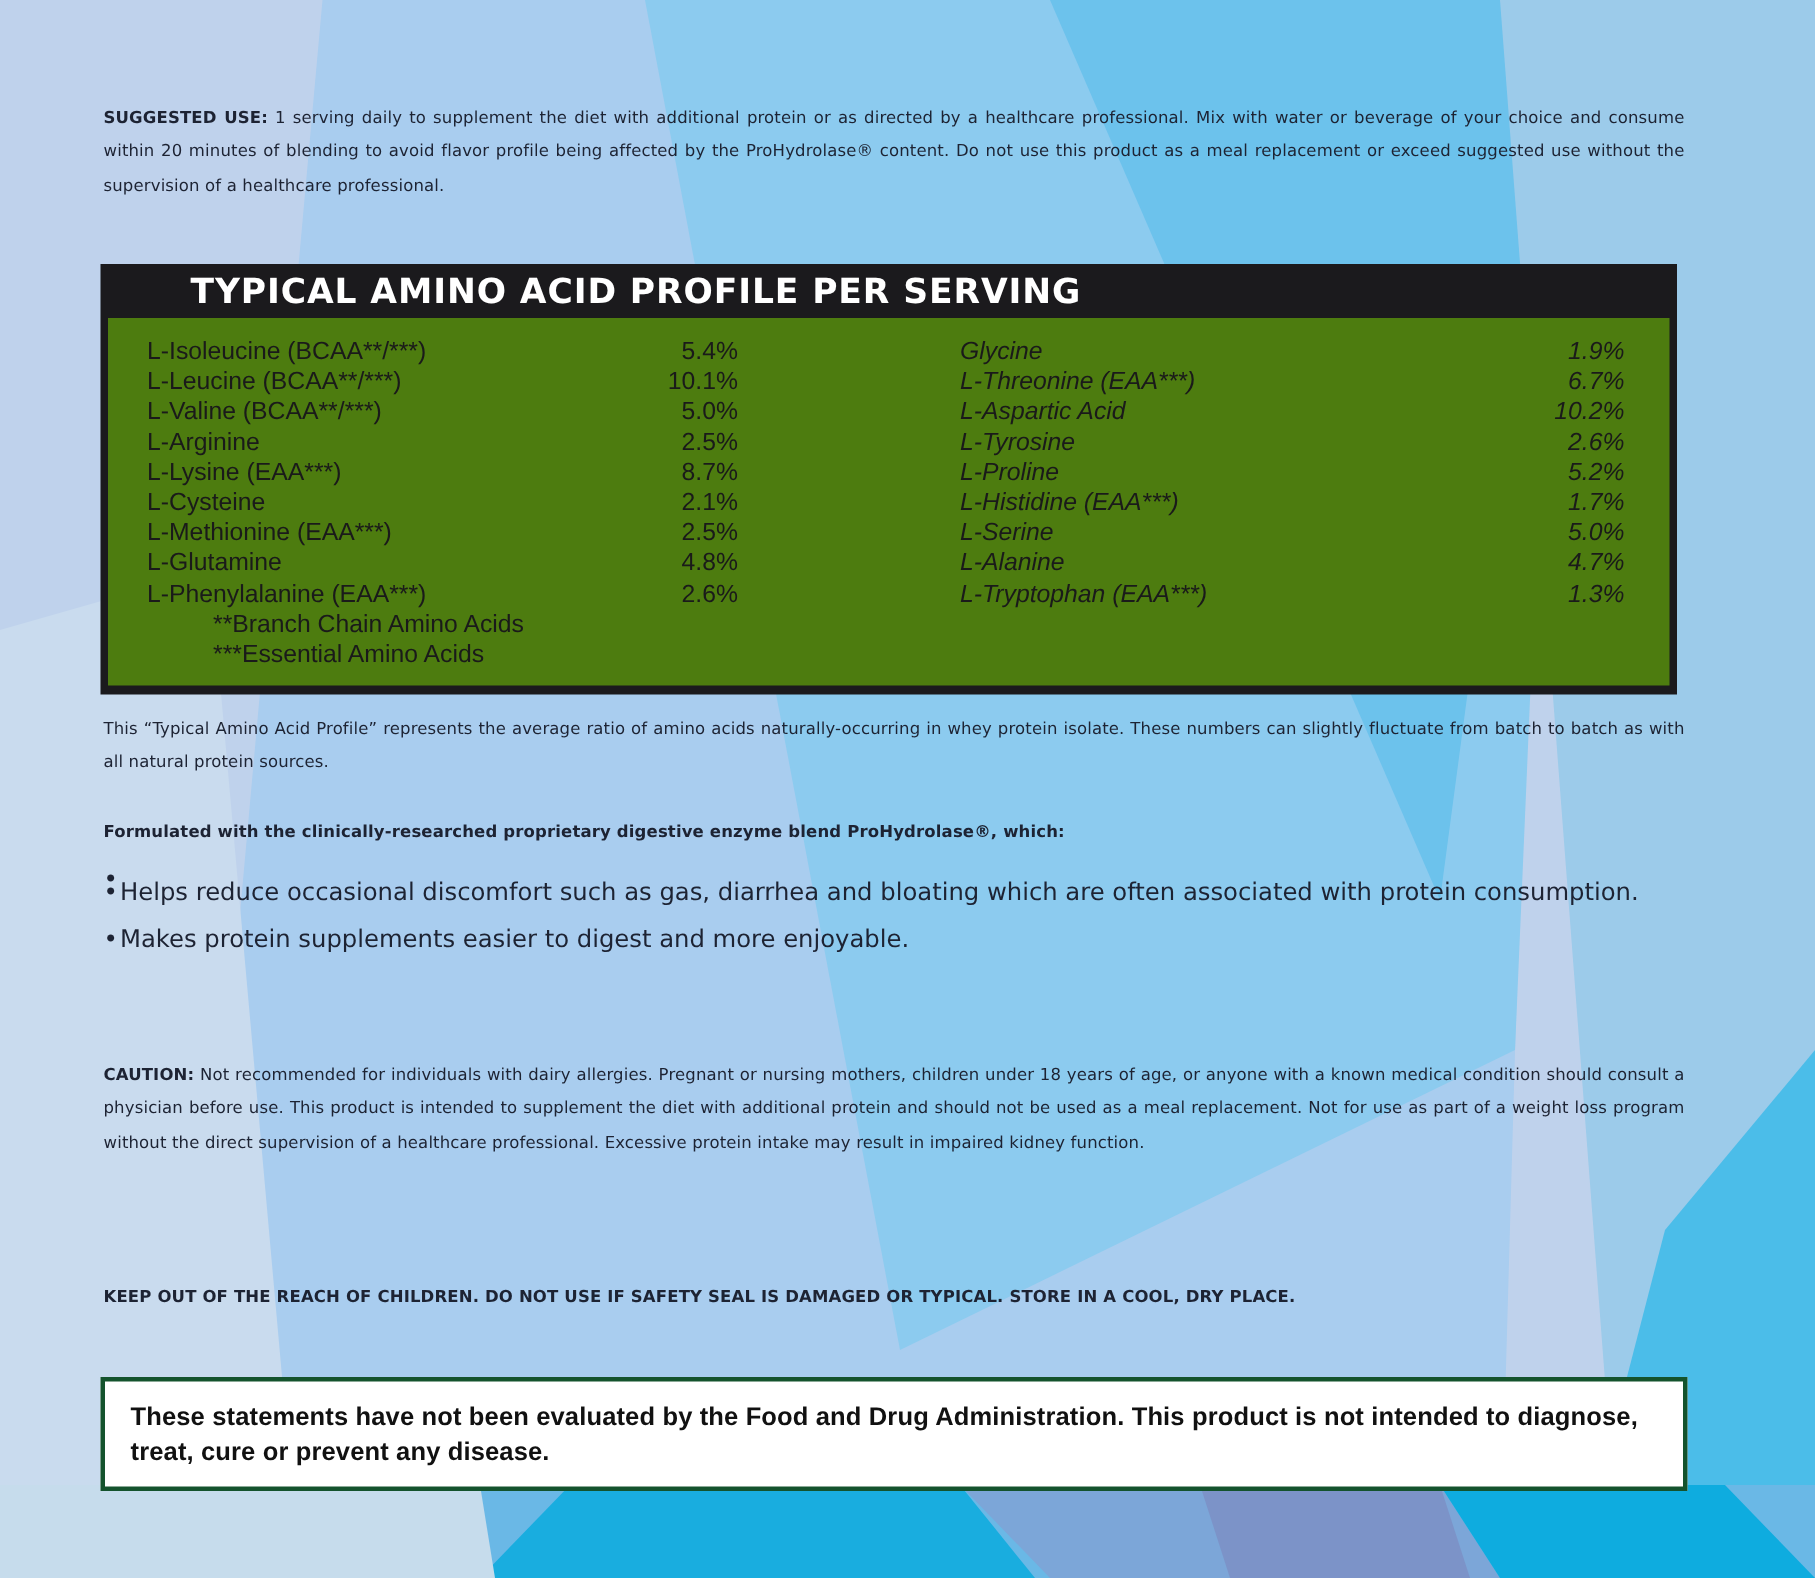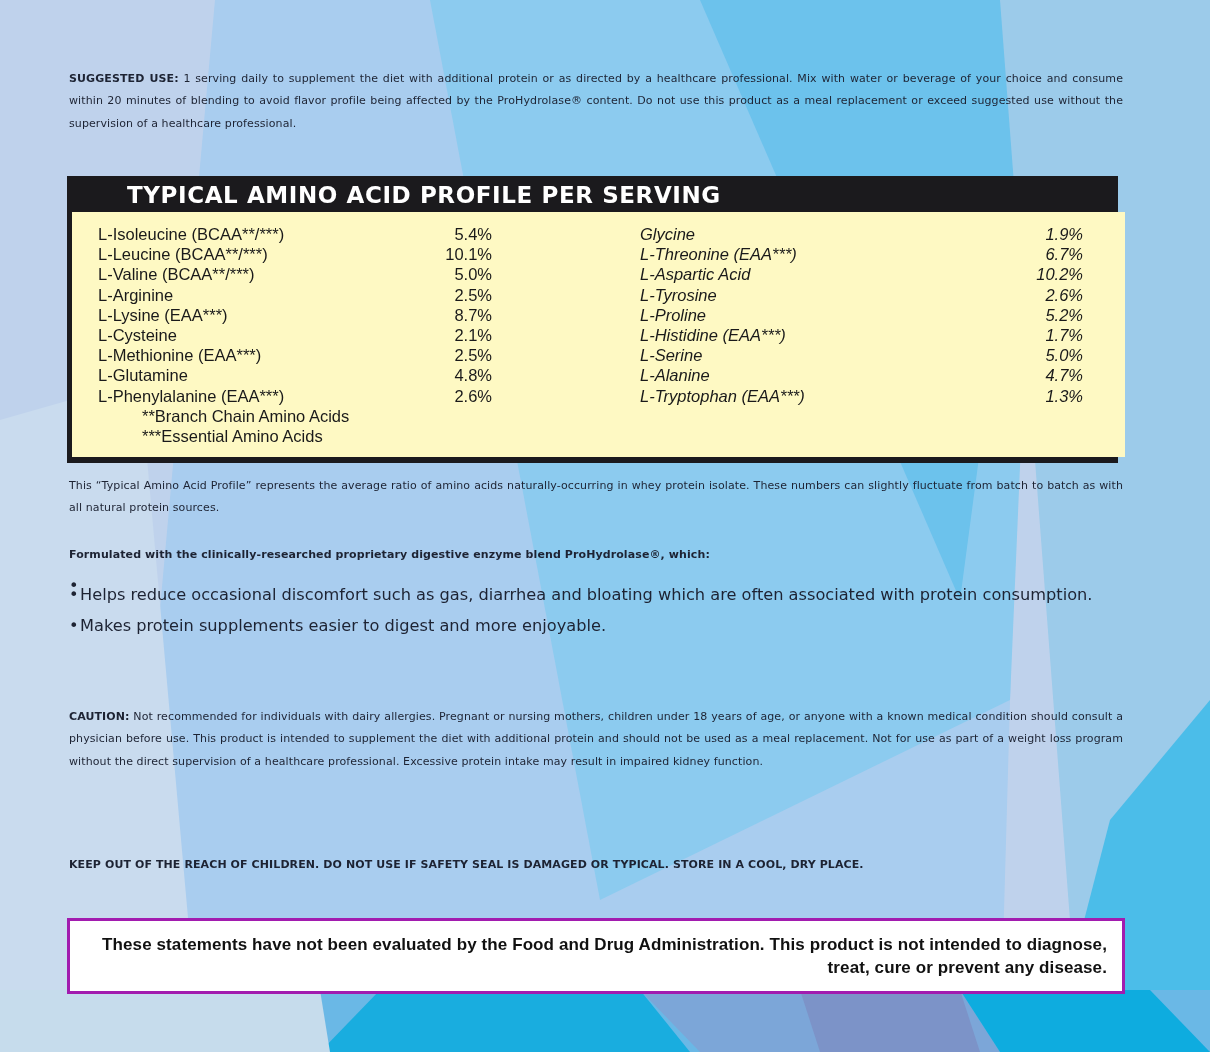--- a/index.html
+++ b/index.html
@@ -31,33 +31,32 @@
     position: absolute; left: 67px; top: 176px; width: 1051px; height: 287px;
     background: #1b1a1d;
   }
   .table-title {
     position: absolute; left: 60px; top: 6px; color: #ffffff;
     font-family: "DejaVu Sans", sans-serif; font-weight: bold; font-size: 23px;
     letter-spacing: 0.6px;
   }
   .table-inner {
     position: absolute; left: 5px; top: 36px; width: 1041px; height: 245px;
-    background: #fef9c3;
-    padding-left: 12px;
+    background: #4d7c0f;
   }
   .col { position: absolute; top: 12px; font-family: "Liberation Sans", sans-serif; font-size: 16.5px; line-height: 20.2px; color: #1a1a1a; }
   .col-left { left: 26px; width: 394px; }
   .col-right { left: 568px; width: 443px; font-style: italic; }
   .row { display: flex; justify-content: space-between; height: 20.2px; }
   .row .val { text-align: right; }
   .footnote { height: 20.2px; margin-left: 44px; }
 
   .fda-box {
     position: absolute; left: 67px; top: 918px; width: 1052px; height: 70px;
-    background: #ffffff; border: 3px solid #a21caf; text-align: right;
+    background: #ffffff; border: 3px solid #14532d;
   }
   .fda-text {
     position: absolute; left: 17px; top: 13px; width: 1020px;
     font-family: "Liberation Sans", sans-serif; font-weight: bold; font-size: 17px;
     line-height: 22.5px; color: #111111; letter-spacing: 0.1px;
   }
 </style>
 </head>
 <body>
 

